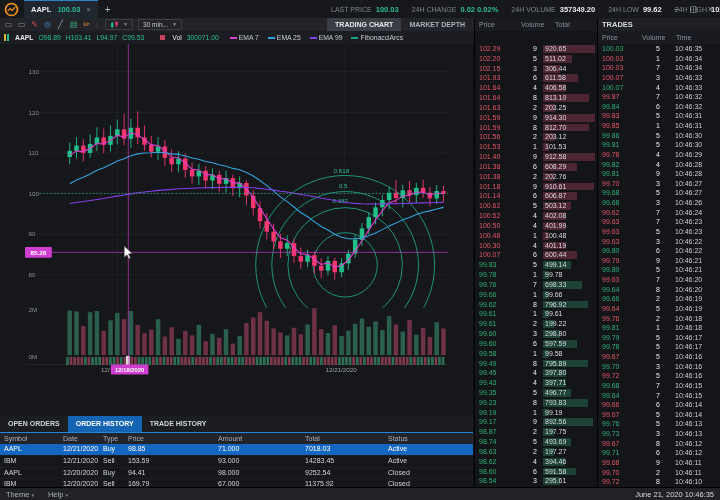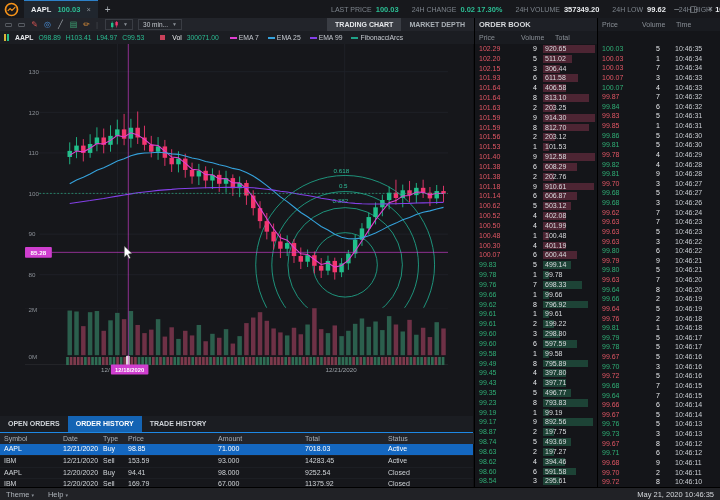--- a/index.html
+++ b/index.html
@@ -93,21 +93,21 @@
     <span class="close">×</span>
   </div>
   <div class="plustab">+</div>
   <div class="metrics" id="metrics">
       <div class="metric">
         <span class="lbl">LAST PRICE</span>
         <span class="val green">100.03</span>
       </div>
       <div class="metric">
         <span class="lbl">24H CHANGE</span>
-        <span class="val green">0.02 17.30%</span>
+        <span class="val green">0.02 0.02%</span>
       </div>
       <div class="metric">
         <span class="lbl">24H VOLUME</span>
         <span class="val">357349.20</span>
       </div>
       <div class="metric">
         <span class="lbl">24H LOW</span>
         <span class="val">99.62</span>
       </div>
       <div class="metric">
@@ -546,21 +546,20 @@
         <span>Sell</span>
         <span>169.79</span>
         <span>67.000</span>
         <span>11375.92</span>
         <span>Closed</span>
       </div>
     </div>
 </div>
 
 <div id="orderbook-panel">
-  <div class="panel-title">ORDER BOOK</div>
   <div class="cols-header" id="ob-header">
       <span>Price</span>
       <span>Volume</span>
       <span>Total</span>
     </div>
   <div class="rows" id="ob-rows">
       <div class="ob-row">
         <span class="p" style="color: rgb(225, 86, 100);">102.29</span>
         <span class="v">9</span>
         <span class="t"><span class="bar" style="width: 52px; background: rgb(77, 37, 51);"></span><span class="tt">920.65</span></span>
@@ -782,20 +781,21 @@
       </div>
       <div class="ob-row">
         <span class="p" style="color: rgb(47, 174, 117);">98.54</span>
         <span class="v">3</span>
         <span class="t"><span class="bar" style="width: 16.7px; background: rgb(29, 67, 54);"></span><span class="tt">295.61</span></span>
       </div>
     </div>
 </div>
 
 <div id="trades-panel">
+  <div class="panel-title">TRADES</div>
   <div class="cols-header" id="tr-header">
       <span>Price</span>
       <span>Volume</span>
       <span>Time</span>
     </div>
   <div class="rows" id="tr-rows">
       <div class="tr-row">
         <span class="p" style="color: rgb(47, 174, 117);">100.03</span>
         <span class="v">5</span>
         <span class="tm">10:46:35</span>
@@ -1026,14 +1026,14 @@
         <span class="tm">10:46:10</span>
       </div>
     </div>
 </div>
 
 <div class="statusbar">
   <div class="menus" id="status-menus">
       <span>Theme <span class="chev">▾</span></span>
       <span>Help <span class="chev">▾</span></span>
     </div>
-  <div class="dt">May 21, 2020 10:46:35</div>
+  <div class="dt">June 21, 2020 10:46:35</div>
 </div>
 
 </body></html>

